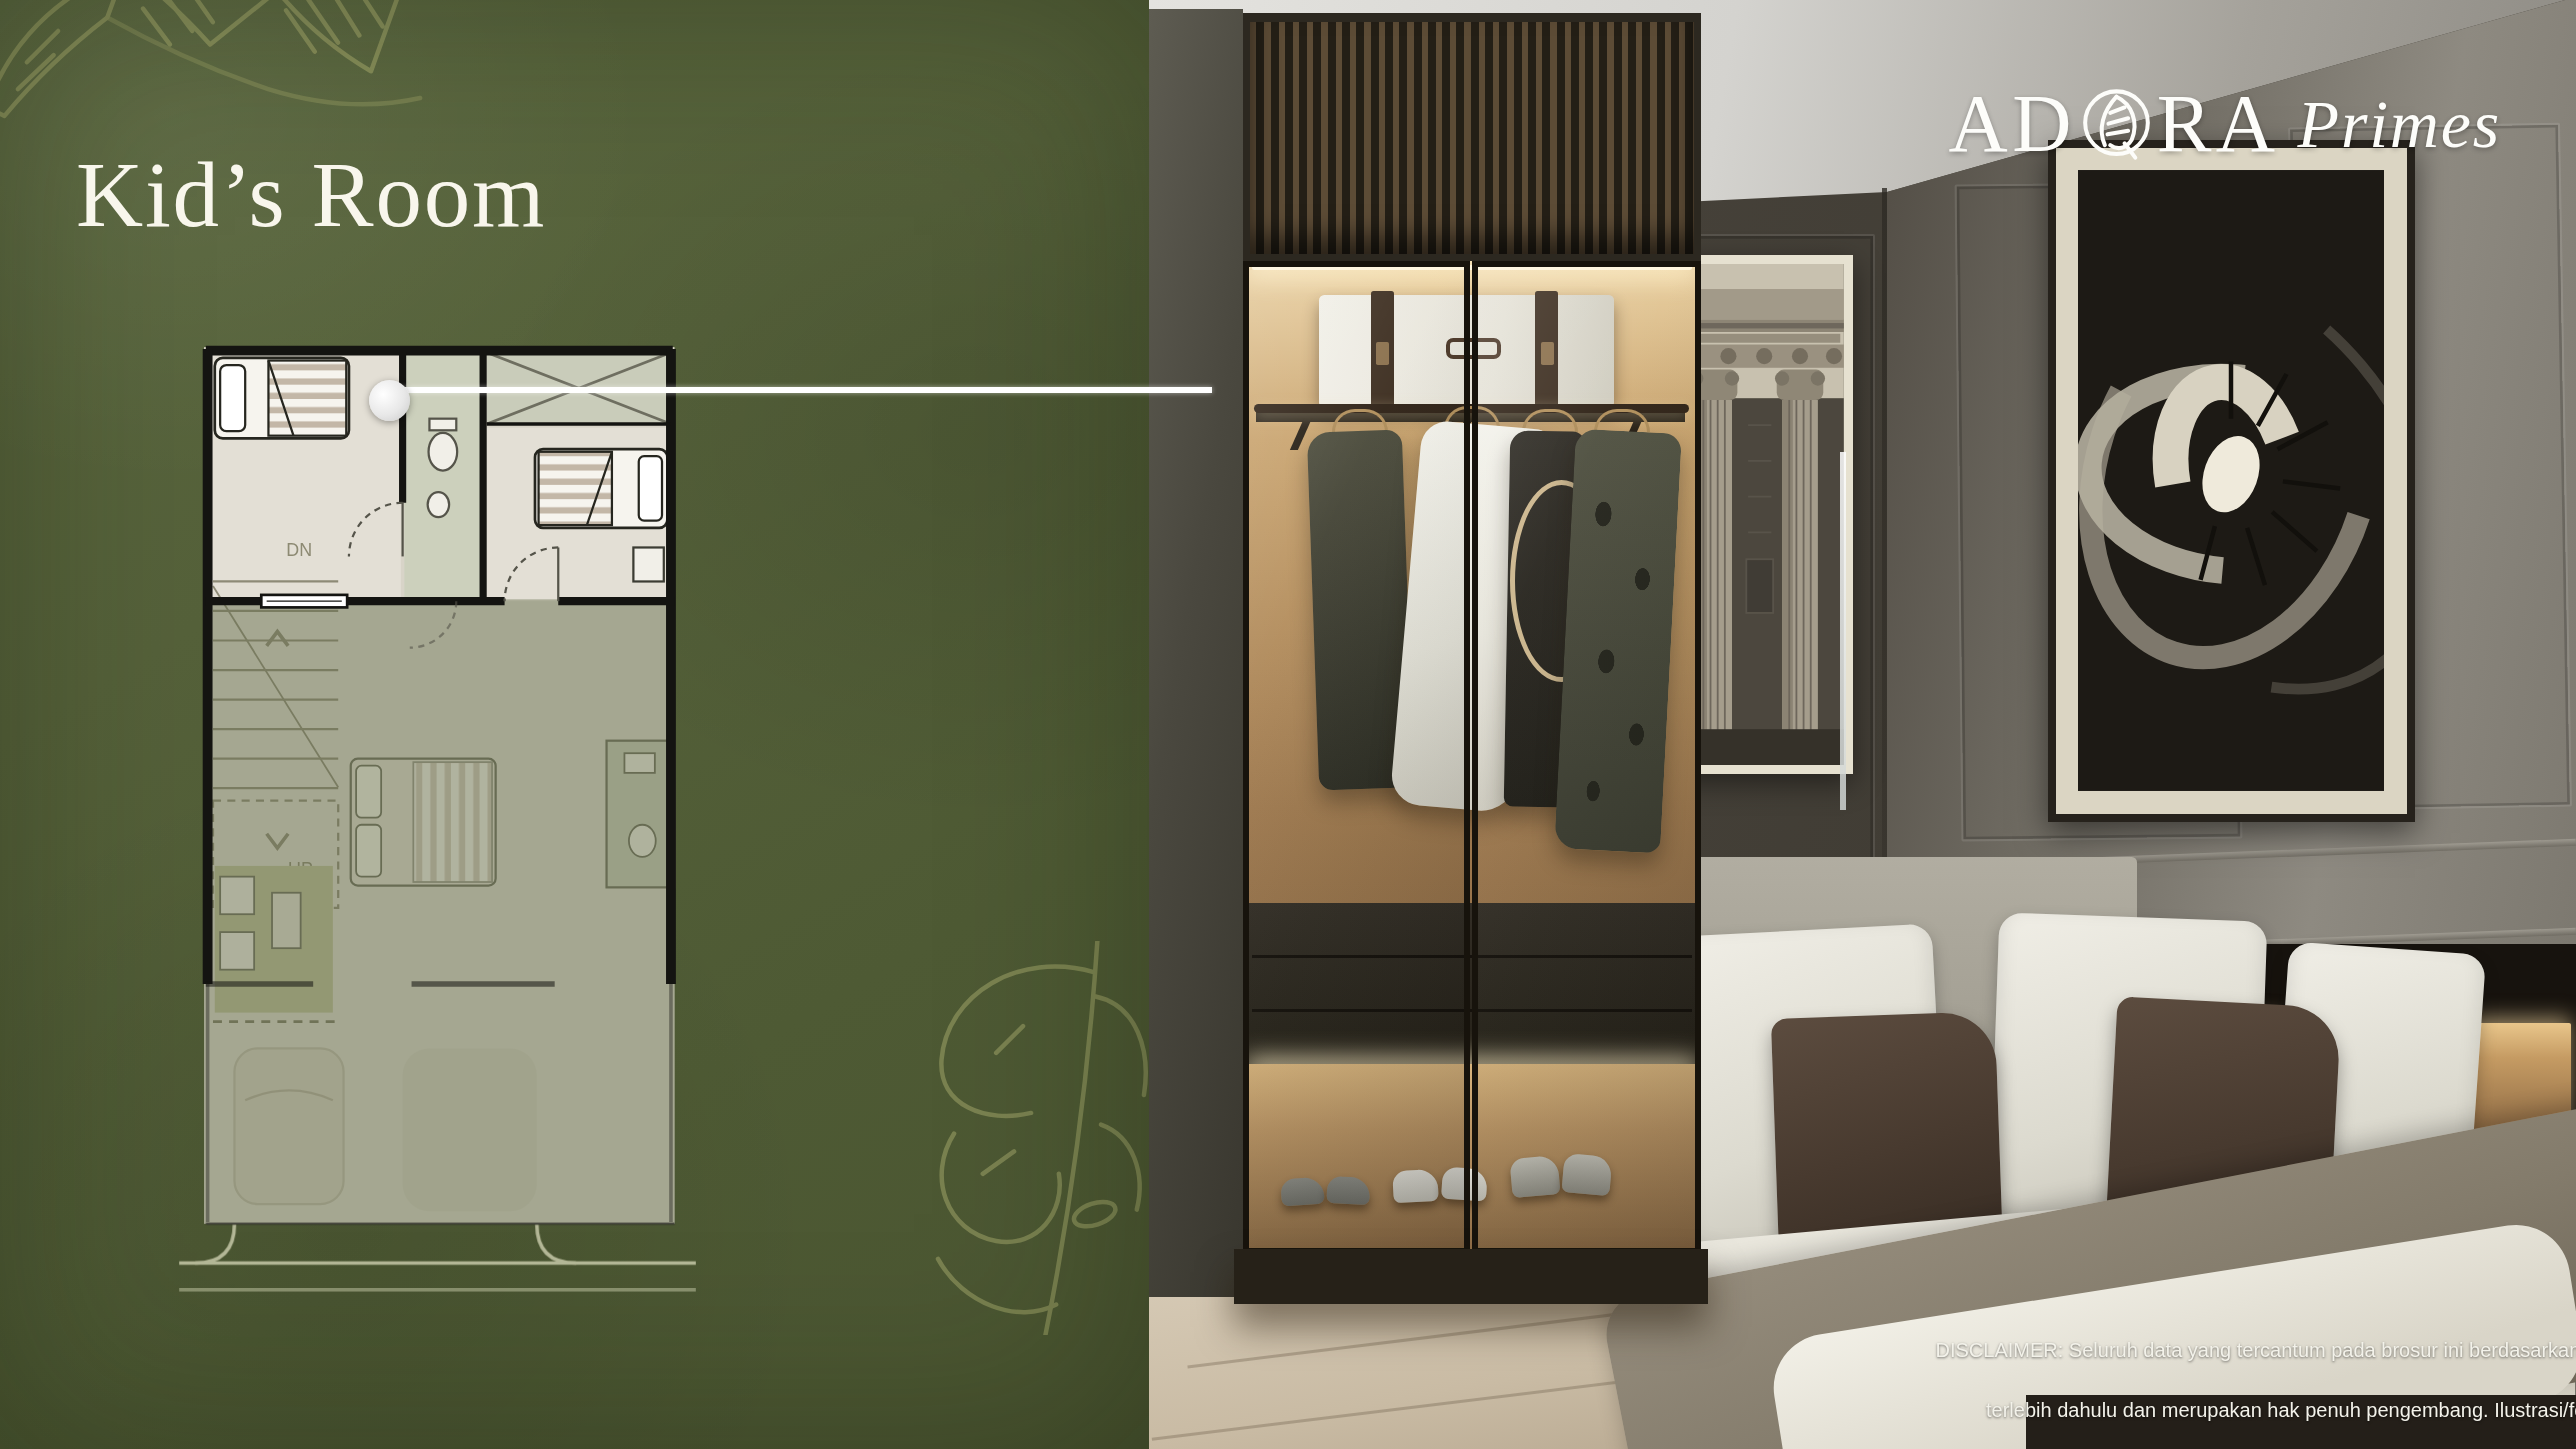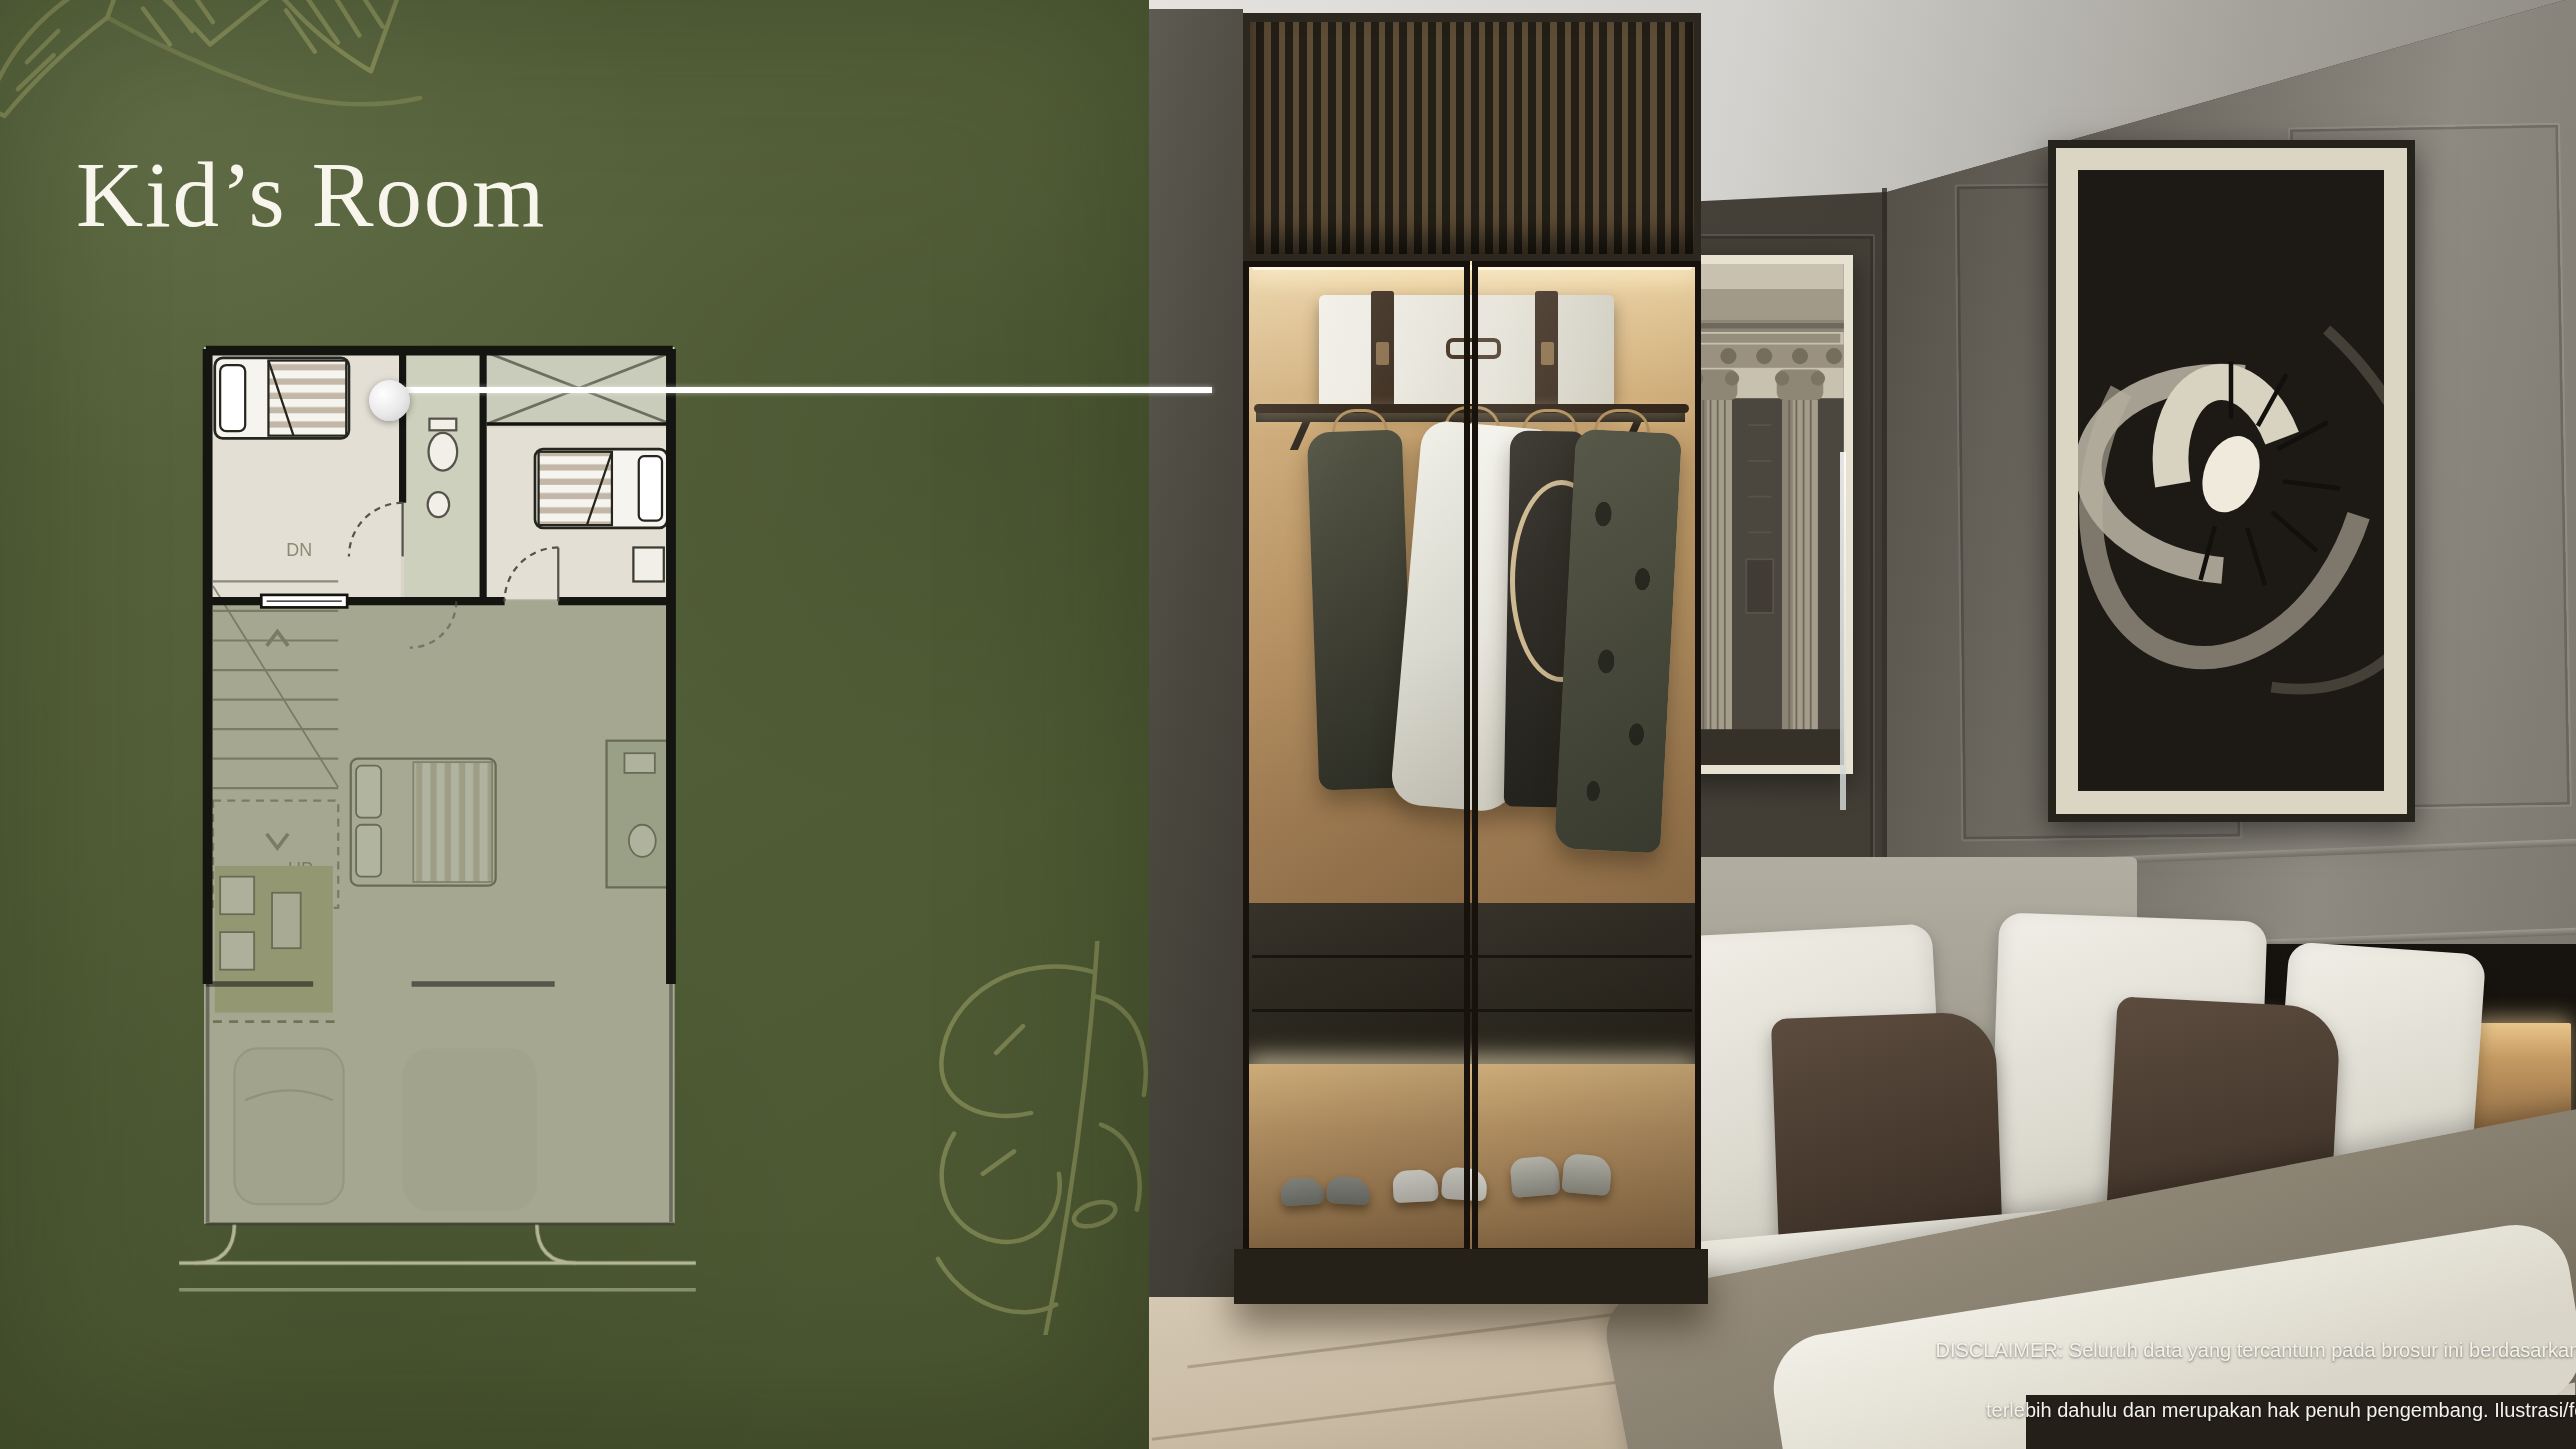--- a/index.html
+++ b/index.html
@@ -449,20 +449,32 @@
         <div class="shoe s-white" style="left:150px;top:106px;width:45px;height:32px;transform:rotate(-3deg);"></div>
         <div class="shoe s-white" style="left:199px;top:104px;width:45px;height:32px;transform:rotate(4deg);"></div>
         <div class="shoe s-high" style="left:268px;top:93px;width:48px;height:39px;transform:rotate(-5deg);"></div>
         <div class="shoe s-high" style="left:320px;top:91px;width:48px;height:39px;transform:rotate(5deg);"></div>
       </div>
     </div>
     <div class="glass glass-l"></div>
     <div class="glass glass-r"></div>
     <div class="plinth"></div>
 
+    <div class="brand">
+      <span class="caps">AD</span>
+      <svg class="leaf-o" width="77" height="77" viewBox="0 0 86 86" fill="none" stroke="#fdfdfa" stroke-width="4.5" stroke-linecap="round">
+        <circle cx="43" cy="41" r="35"></circle>
+        <path d="M43,12 C28,28 22,48 30,66"></path>
+        <path d="M43,12 C60,20 68,40 60,60 C54,70 44,72 36,66"></path>
+        <path d="M36,30 L52,24 M34,42 L56,36 M33,54 L56,50"></path>
+        <path d="M52,64 L64,80"></path>
+      </svg>
+      <span class="caps">RA</span>
+      <span class="suffix">Primes</span>
+    </div>
 
     <div class="disclaimer">
       <div>DISCLAIMER: Seluruh data yang tercantum pada brosur ini berdasarkan situasi dan kondisi pada masa persiapan. Untuk pengembangan mutu, spesifikasi dan desain dapat berubah tanpa pemberitahuan</div>
       <div>terlebih dahulu dan merupakan hak penuh pengembang. Ilustrasi/foto yang ditampilkan hanyalah merupakan contoh dan bukan merupakan bagian dari perjanjian jual beli.</div>
     </div>
   </div>
 
   <div class="callout-line"></div>
   <div class="callout-dot"></div>
 

